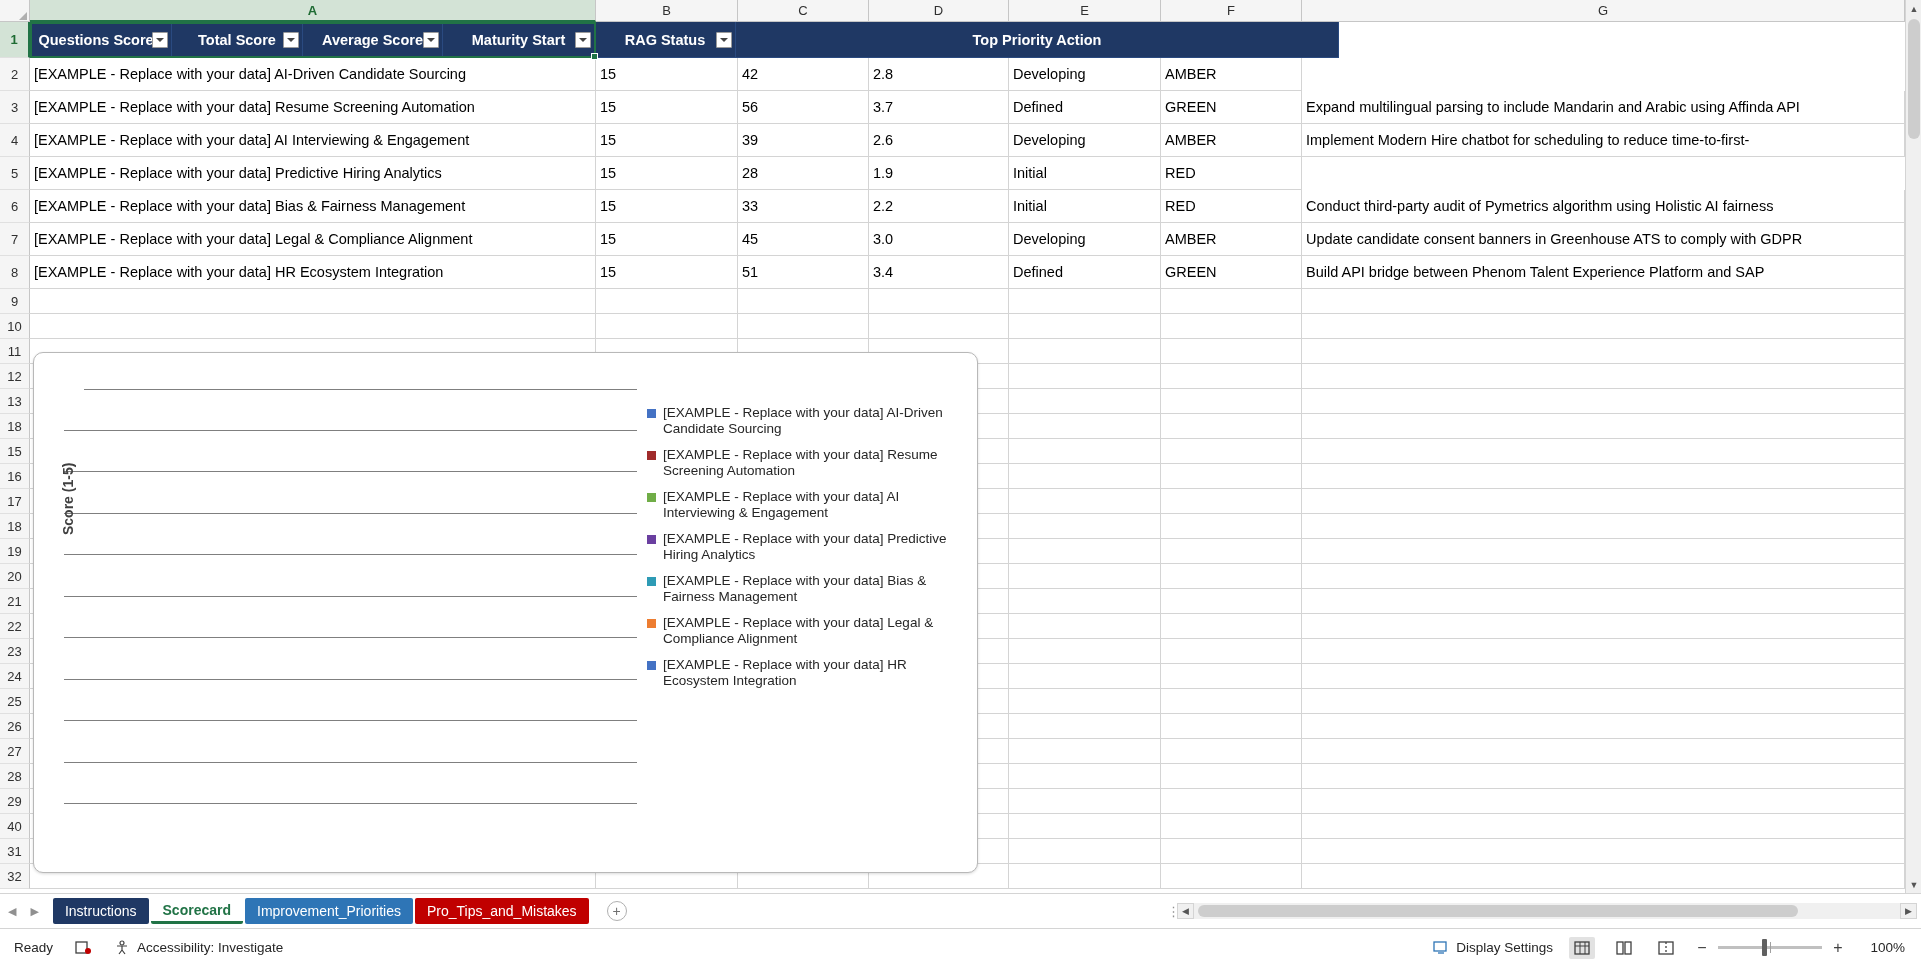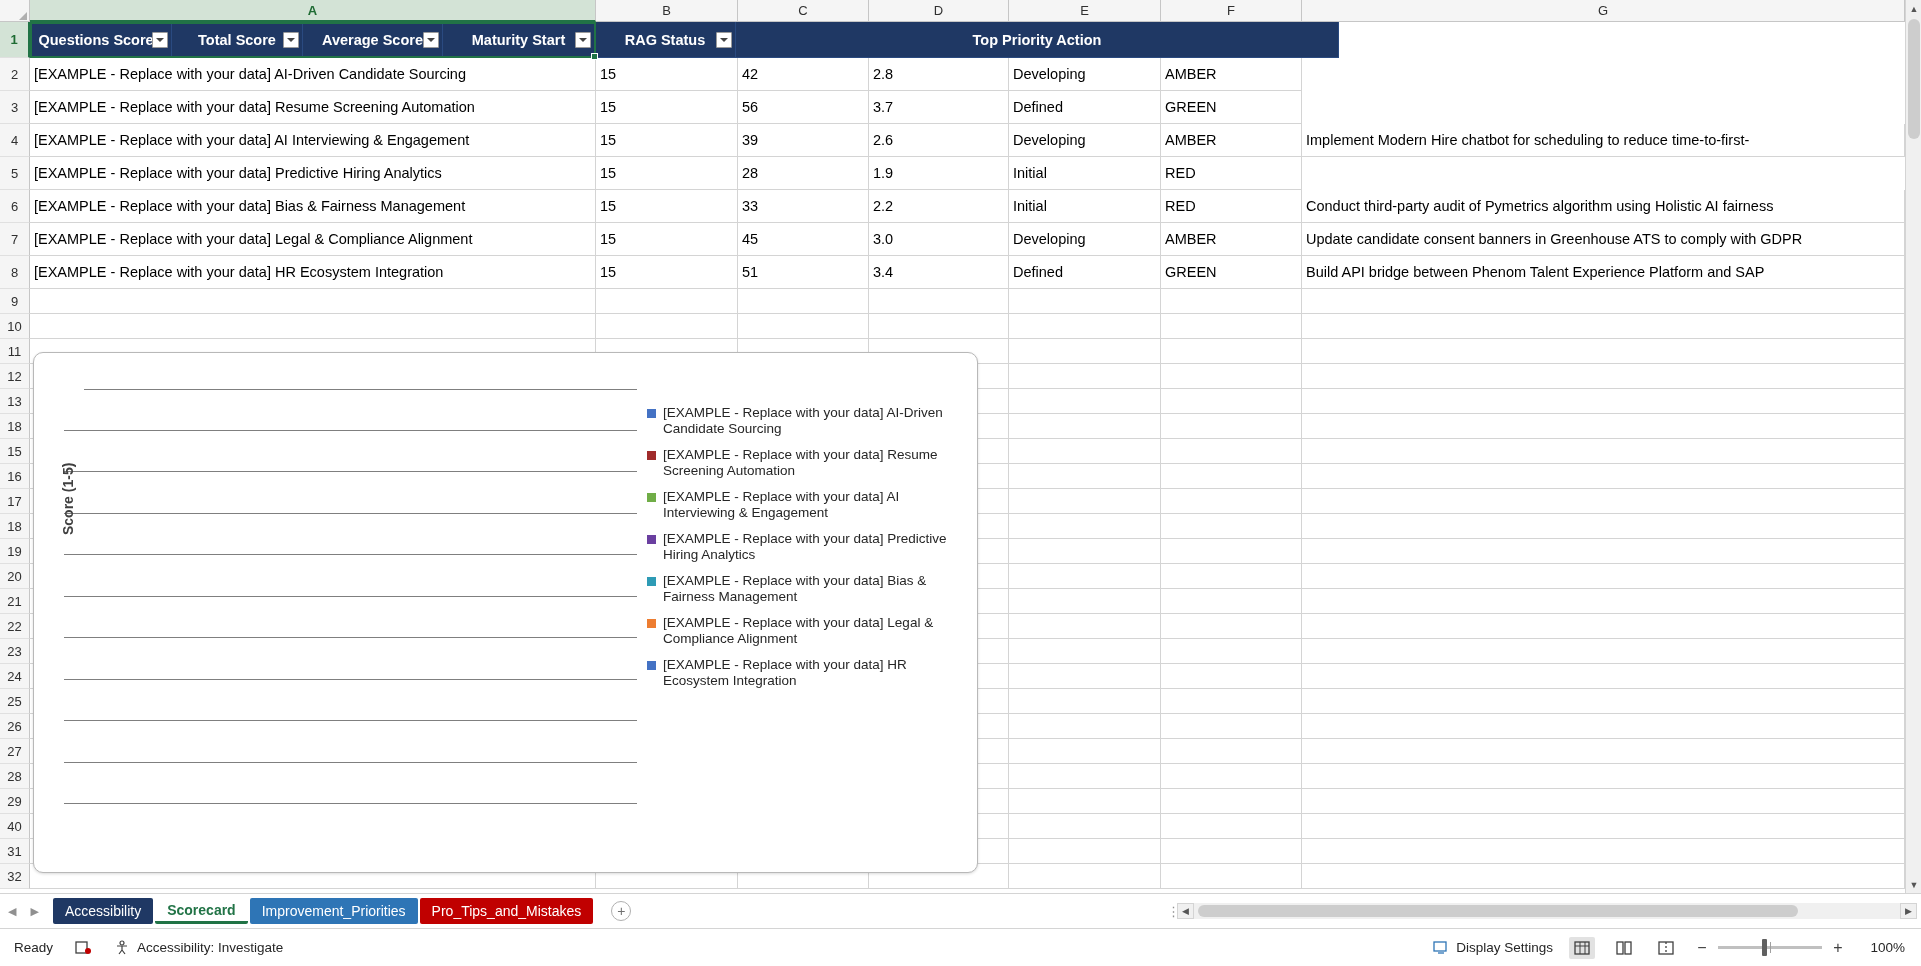--- a/index.html
+++ b/index.html
@@ -510,20 +510,21 @@
         <div class="cell" style="width:152px">Developing</div>
         <div class="cell" style="width:141px">AMBER</div>
       </div>
       <div class="row" style="height:33px">
         <div class="cell" style="width:566px">[EXAMPLE - Replace with your data] Resume Screening Automation</div>
         <div class="cell" style="width:142px">15</div>
         <div class="cell" style="width:131px">56</div>
         <div class="cell" style="width:140px">3.7</div>
         <div class="cell" style="width:152px">Defined</div>
         <div class="cell" style="width:141px">GREEN</div>
+        <div class="cell" style="width:603px">Expand multilingual parsing to include Mandarin and Arabic using Affinda API</div>
       </div>
       <div class="row" style="height:33px">
         <div class="cell" style="width:566px">[EXAMPLE - Replace with your data] AI Interviewing &amp; Engagement</div>
         <div class="cell" style="width:142px">15</div>
         <div class="cell" style="width:131px">39</div>
         <div class="cell" style="width:140px">2.6</div>
         <div class="cell" style="width:152px">Developing</div>
         <div class="cell" style="width:141px">AMBER</div>
         <div class="cell" style="width:603px">Implement Modern Hire chatbot for scheduling to reduce time-to-first-</div>
       </div>
@@ -839,21 +840,21 @@
     </div>
   </div>
 
   <div class="tabs-bar">
     <div class="tab-navs">
       <span>◀</span>
       <span>▶</span>
     </div>
     <div class="tabs">
       <div class="tab" style="background:#1f3864">
-        <span>Accessibility</span>
+        <span>Instructions</span>
       </div>
       <div class="tab active">
         <span>Scorecard</span>
       </div>
       <div class="tab" style="background:#2e75b6">
         <span>Improvement_Priorities</span>
       </div>
       <div class="tab" style="background:#c00000">
         <span>Pro_Tips_and_Mistakes</span>
       </div>

